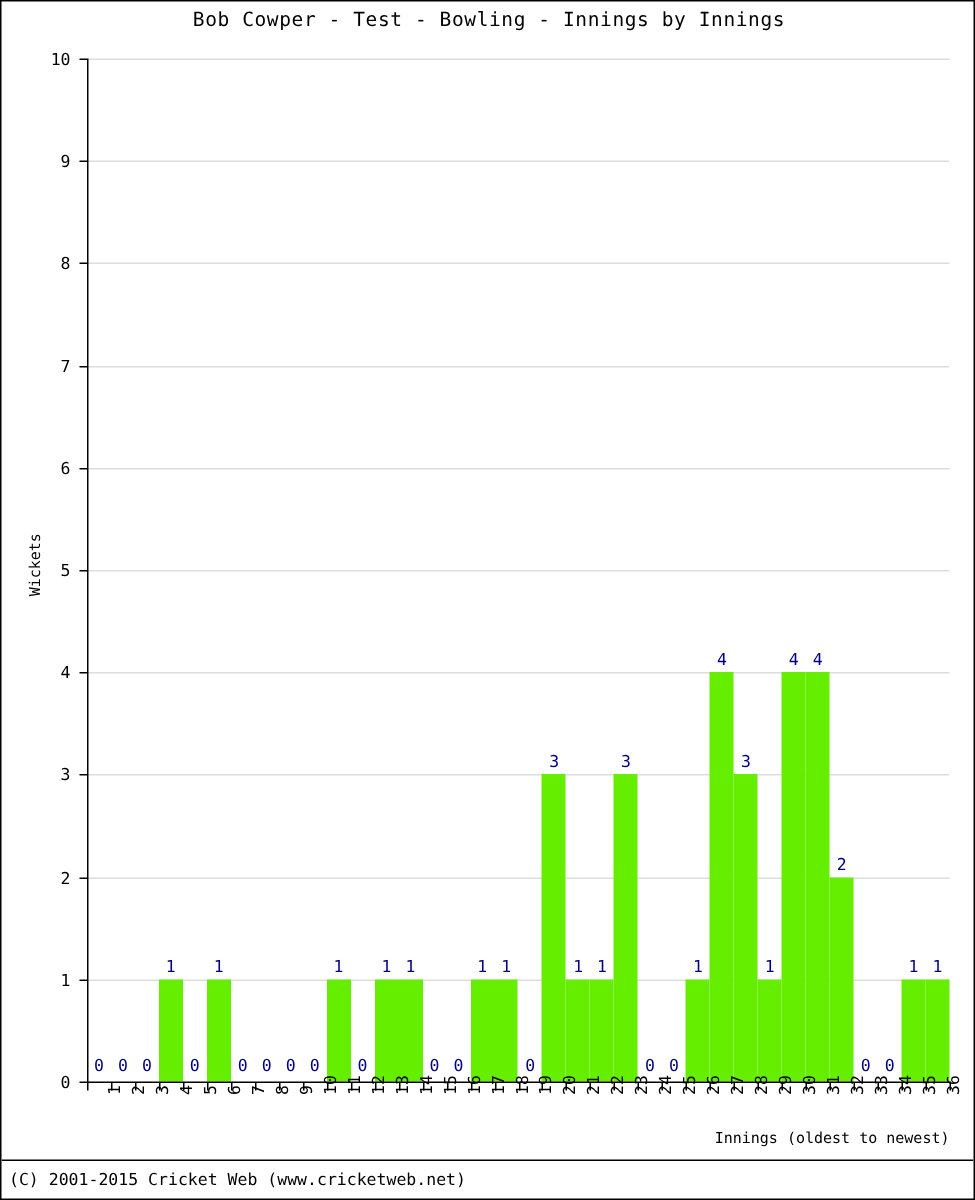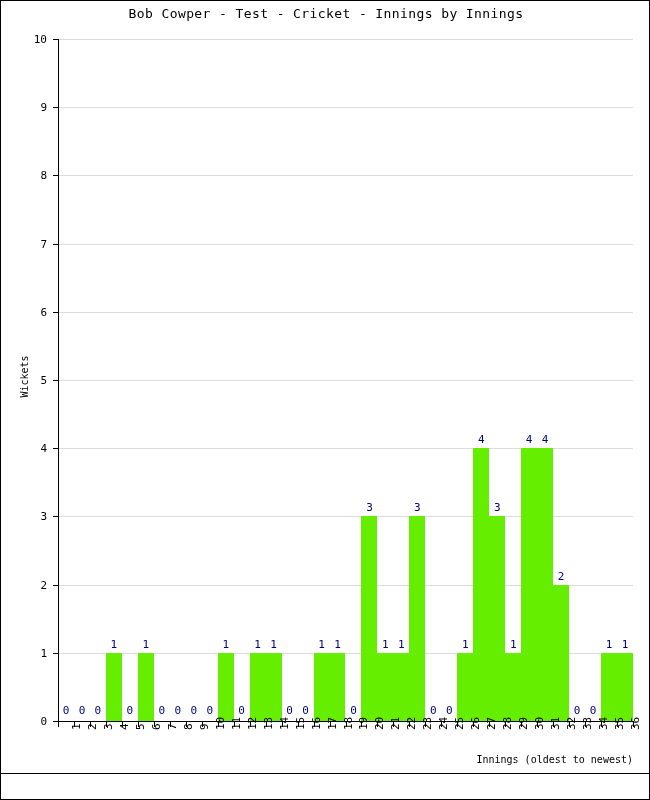--- a/index.html
+++ b/index.html
@@ -146,21 +146,21 @@
     font-size: 11px;
     color: #000000;
     white-space: nowrap;
   }
 </style>
 </head>
 <body>
 
 <div id="page">
 
-  <div id="chart-title">Bob Cowper - Test - Cricket - Innings by Innings</div>
+  <div id="chart-title">Bob Cowper - Test - Bowling - Innings by Innings</div>
 
   <div id="plot-area">
       <div class="gridline" style="top: 613.8px;"></div>
       <div class="gridline" style="top: 545.6px;"></div>
       <div class="gridline" style="top: 477.4px;"></div>
       <div class="gridline" style="top: 409.2px;"></div>
       <div class="gridline" style="top: 341px;"></div>
       <div class="gridline" style="top: 272.8px;"></div>
       <div class="gridline" style="top: 204.6px;"></div>
       <div class="gridline" style="top: 136.4px;"></div>
@@ -187,20 +187,21 @@
       <div class="bar" title="Innings 35: 1 wickets" style="left: 543.056px; width: 15.9722px; height: 68.2px; background: rgb(102, 238, 0);"></div>
       <div class="bar" title="Innings 36: 1 wickets" style="left: 559.028px; width: 15.9722px; height: 68.2px; background: rgb(102, 238, 0);"></div>
     </div>
   <div id="axis-left"></div>
   <div id="axis-bottom"></div>
 
   <div id="y-axis-title">Wickets</div>
   <div id="x-axis-title">Innings (oldest to newest)</div>
 
   <div id="footer-sep"></div>
+  <div id="footer-text">(C) 2001-2015 Cricket Web (www.cricketweb.net)</div>
 
 <div class="ytick-mark" style="top: 720px;"></div>
     <div class="ylabel-text" style="top: 715px;">0</div>
     <div class="ytick-mark" style="top: 651.8px;"></div>
     <div class="ylabel-text" style="top: 646.8px;">1</div>
     <div class="ytick-mark" style="top: 583.6px;"></div>
     <div class="ylabel-text" style="top: 578.6px;">2</div>
     <div class="ytick-mark" style="top: 515.4px;"></div>
     <div class="ylabel-text" style="top: 510.4px;">3</div>
     <div class="ytick-mark" style="top: 447.2px;"></div>

